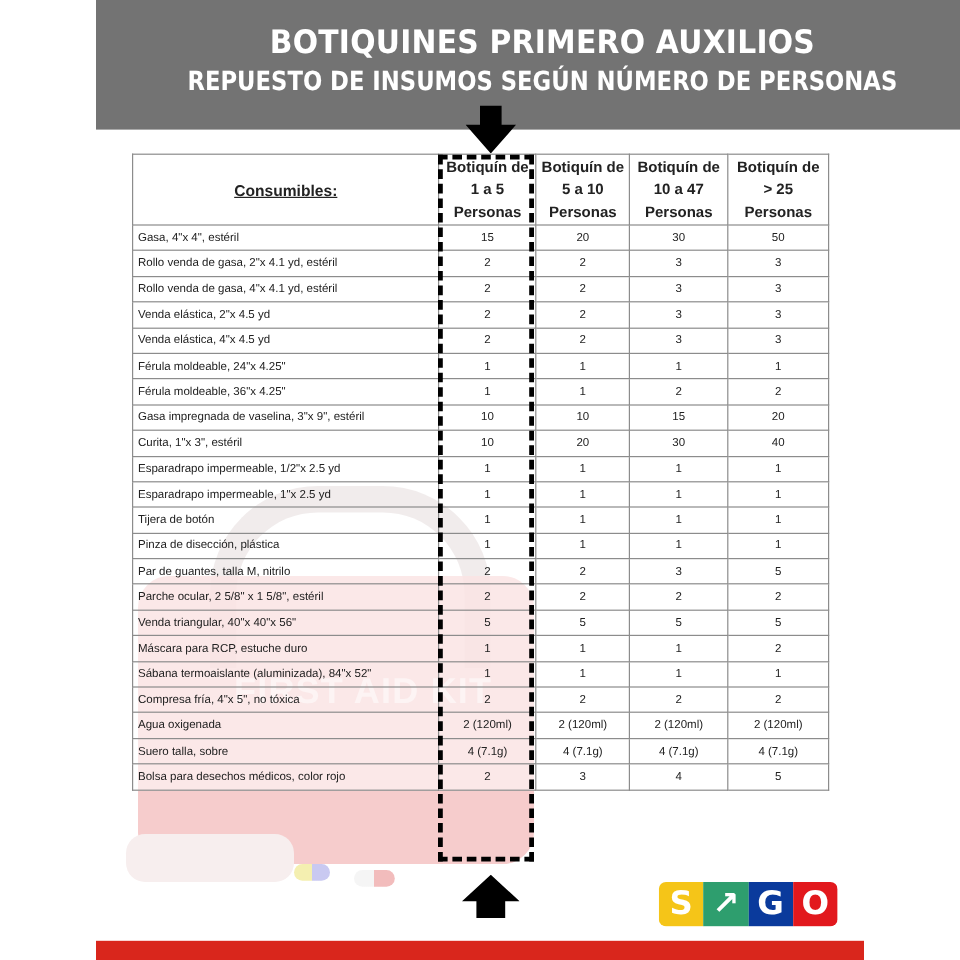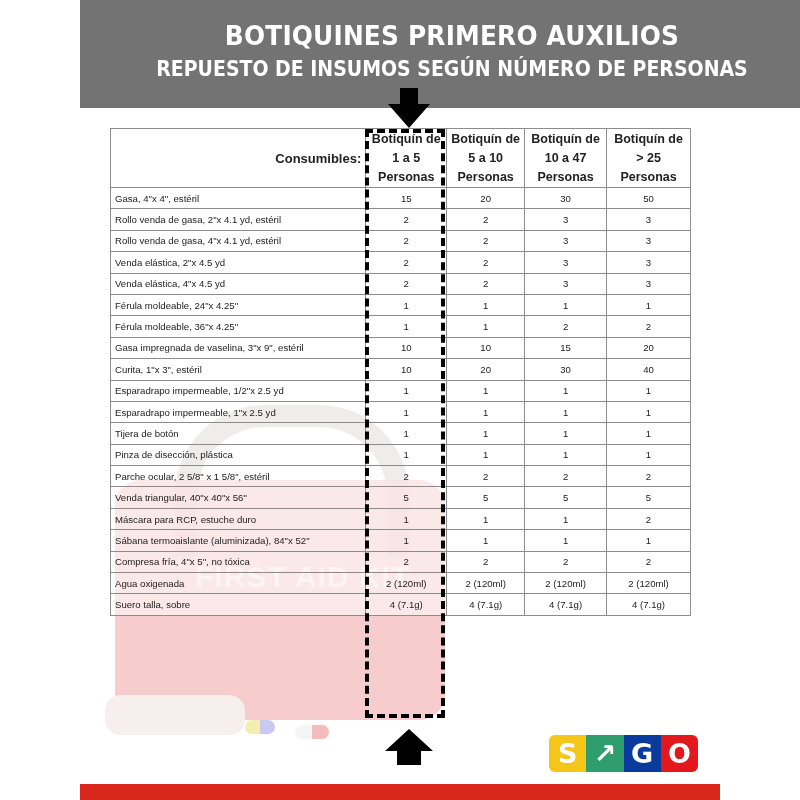--- a/index.html
+++ b/index.html
@@ -53,21 +53,21 @@
     width: 581px; border-collapse: collapse;
     background: rgba(255,255,255,0.55);
     font-family: "Liberation Sans", sans-serif;
   }
   table.kit th, table.kit td {
     border: 1px solid #8c8c8c; padding: 0 4px; color: #222;
   }
   table.kit th {
     height: 58px; font-size: 12.5px; font-weight: bold; line-height: 19px;
   }
-  table.kit th.first { text-align: right; font-size: 13px; }
+  table.kit th.first { text-align: center; font-size: 13px; text-decoration: underline; }
   table.kit td { height: 20.4px; font-size: 9.6px; }
   table.kit td.c { text-align: center; }
   col.c0 { width: 256px; } col.c1 { width: 81px; } col.c2 { width: 78px; }
   col.c3 { width: 82px; } col.c4 { width: 84px; }
 
   .highlight {
     position: absolute; left: 365px; top: 129px; width: 80px; height: 589px;
     border: 4px dashed #000; box-sizing: border-box; pointer-events: none;
   }
 
@@ -209,20 +209,27 @@
         <td class="c">1</td>
       </tr>
       <tr>
         <td>Pinza de disección, plástica</td>
         <td class="c">1</td>
         <td class="c">1</td>
         <td class="c">1</td>
         <td class="c">1</td>
       </tr>
       <tr>
+        <td>Par de guantes, talla M, nitrilo</td>
+        <td class="c">2</td>
+        <td class="c">2</td>
+        <td class="c">3</td>
+        <td class="c">5</td>
+      </tr>
+      <tr>
         <td>Parche ocular, 2 5/8" x 1 5/8", estéril</td>
         <td class="c">2</td>
         <td class="c">2</td>
         <td class="c">2</td>
         <td class="c">2</td>
       </tr>
       <tr>
         <td>Venda triangular, 40"x 40"x 56"</td>
         <td class="c">5</td>
         <td class="c">5</td>
@@ -256,20 +263,27 @@
         <td class="c">2 (120ml)</td>
         <td class="c">2 (120ml)</td>
         <td class="c">2 (120ml)</td>
       </tr>
       <tr>
         <td>Suero talla, sobre</td>
         <td class="c">4 (7.1g)</td>
         <td class="c">4 (7.1g)</td>
         <td class="c">4 (7.1g)</td>
         <td class="c">4 (7.1g)</td>
+      </tr>
+      <tr>
+        <td>Bolsa para desechos médicos, color rojo</td>
+        <td class="c">2</td>
+        <td class="c">3</td>
+        <td class="c">4</td>
+        <td class="c">5</td>
       </tr>
     </tbody>
 </table>
 
 <div class="highlight"></div>
 
 <svg class="arrow-up" viewBox="0 0 48 36">
   <polygon points="24,0 48,22 36,22 36,36 12,36 12,22 0,22" fill="#000"></polygon>
 </svg>
 

